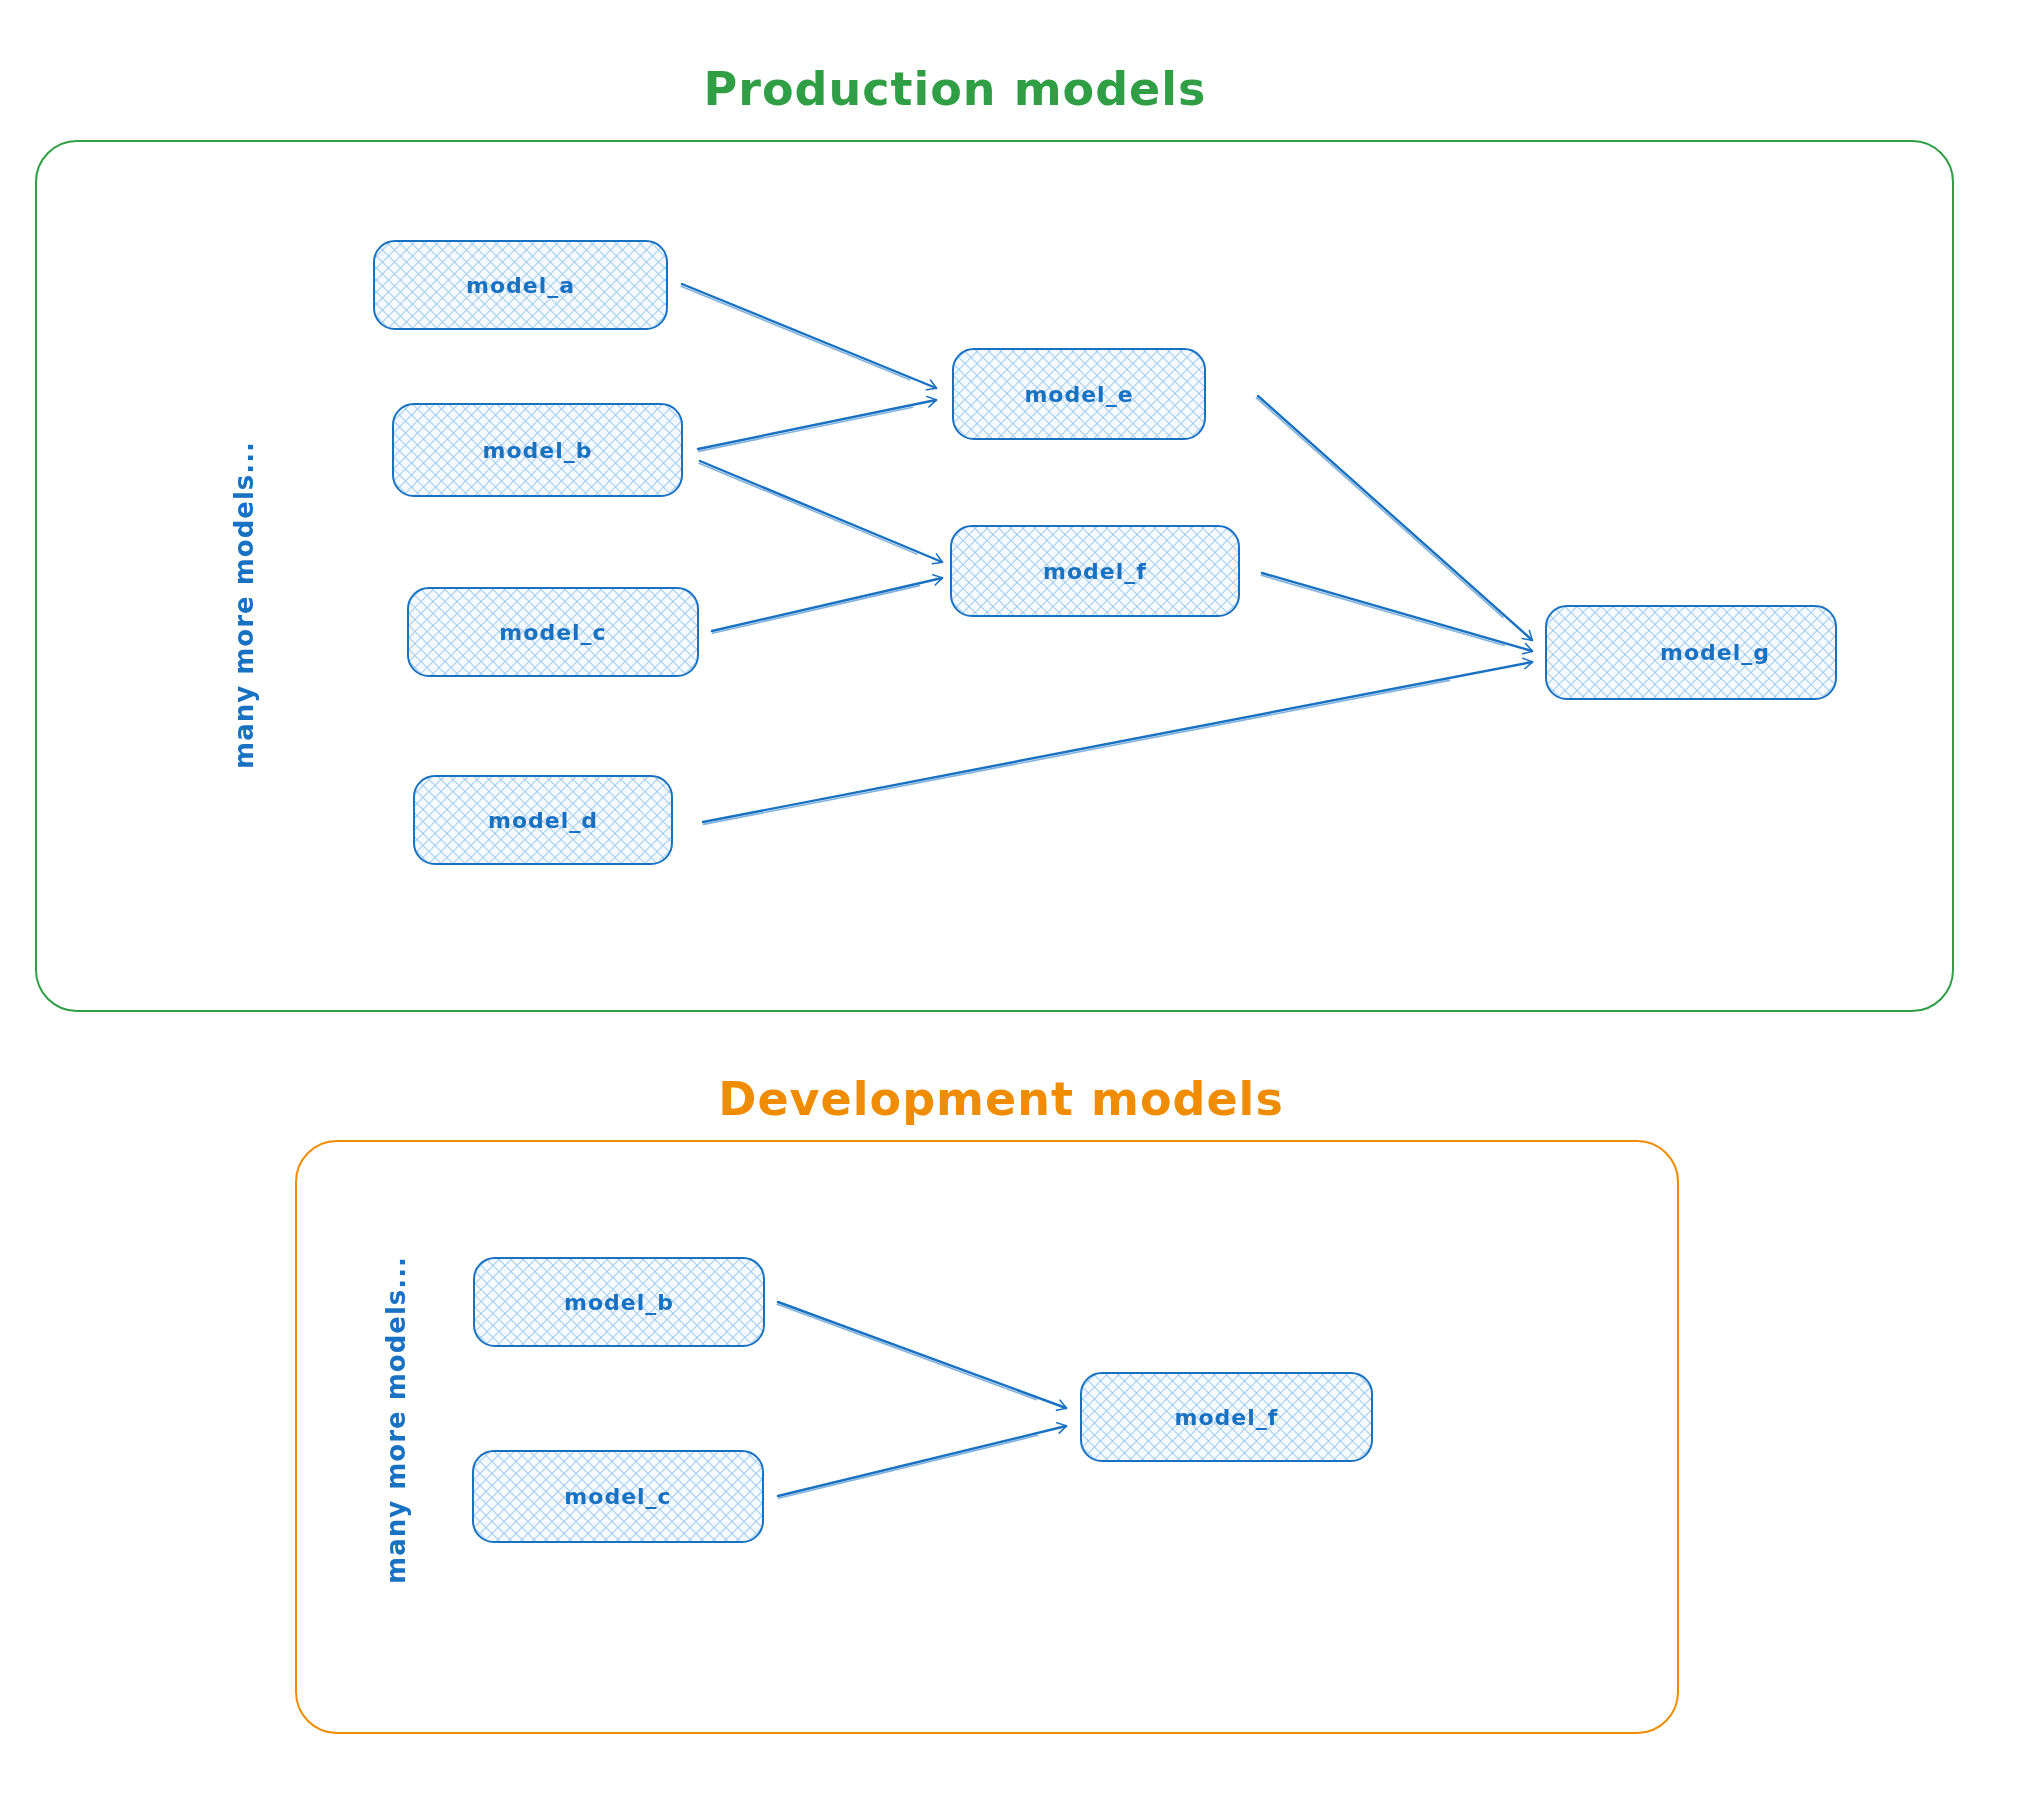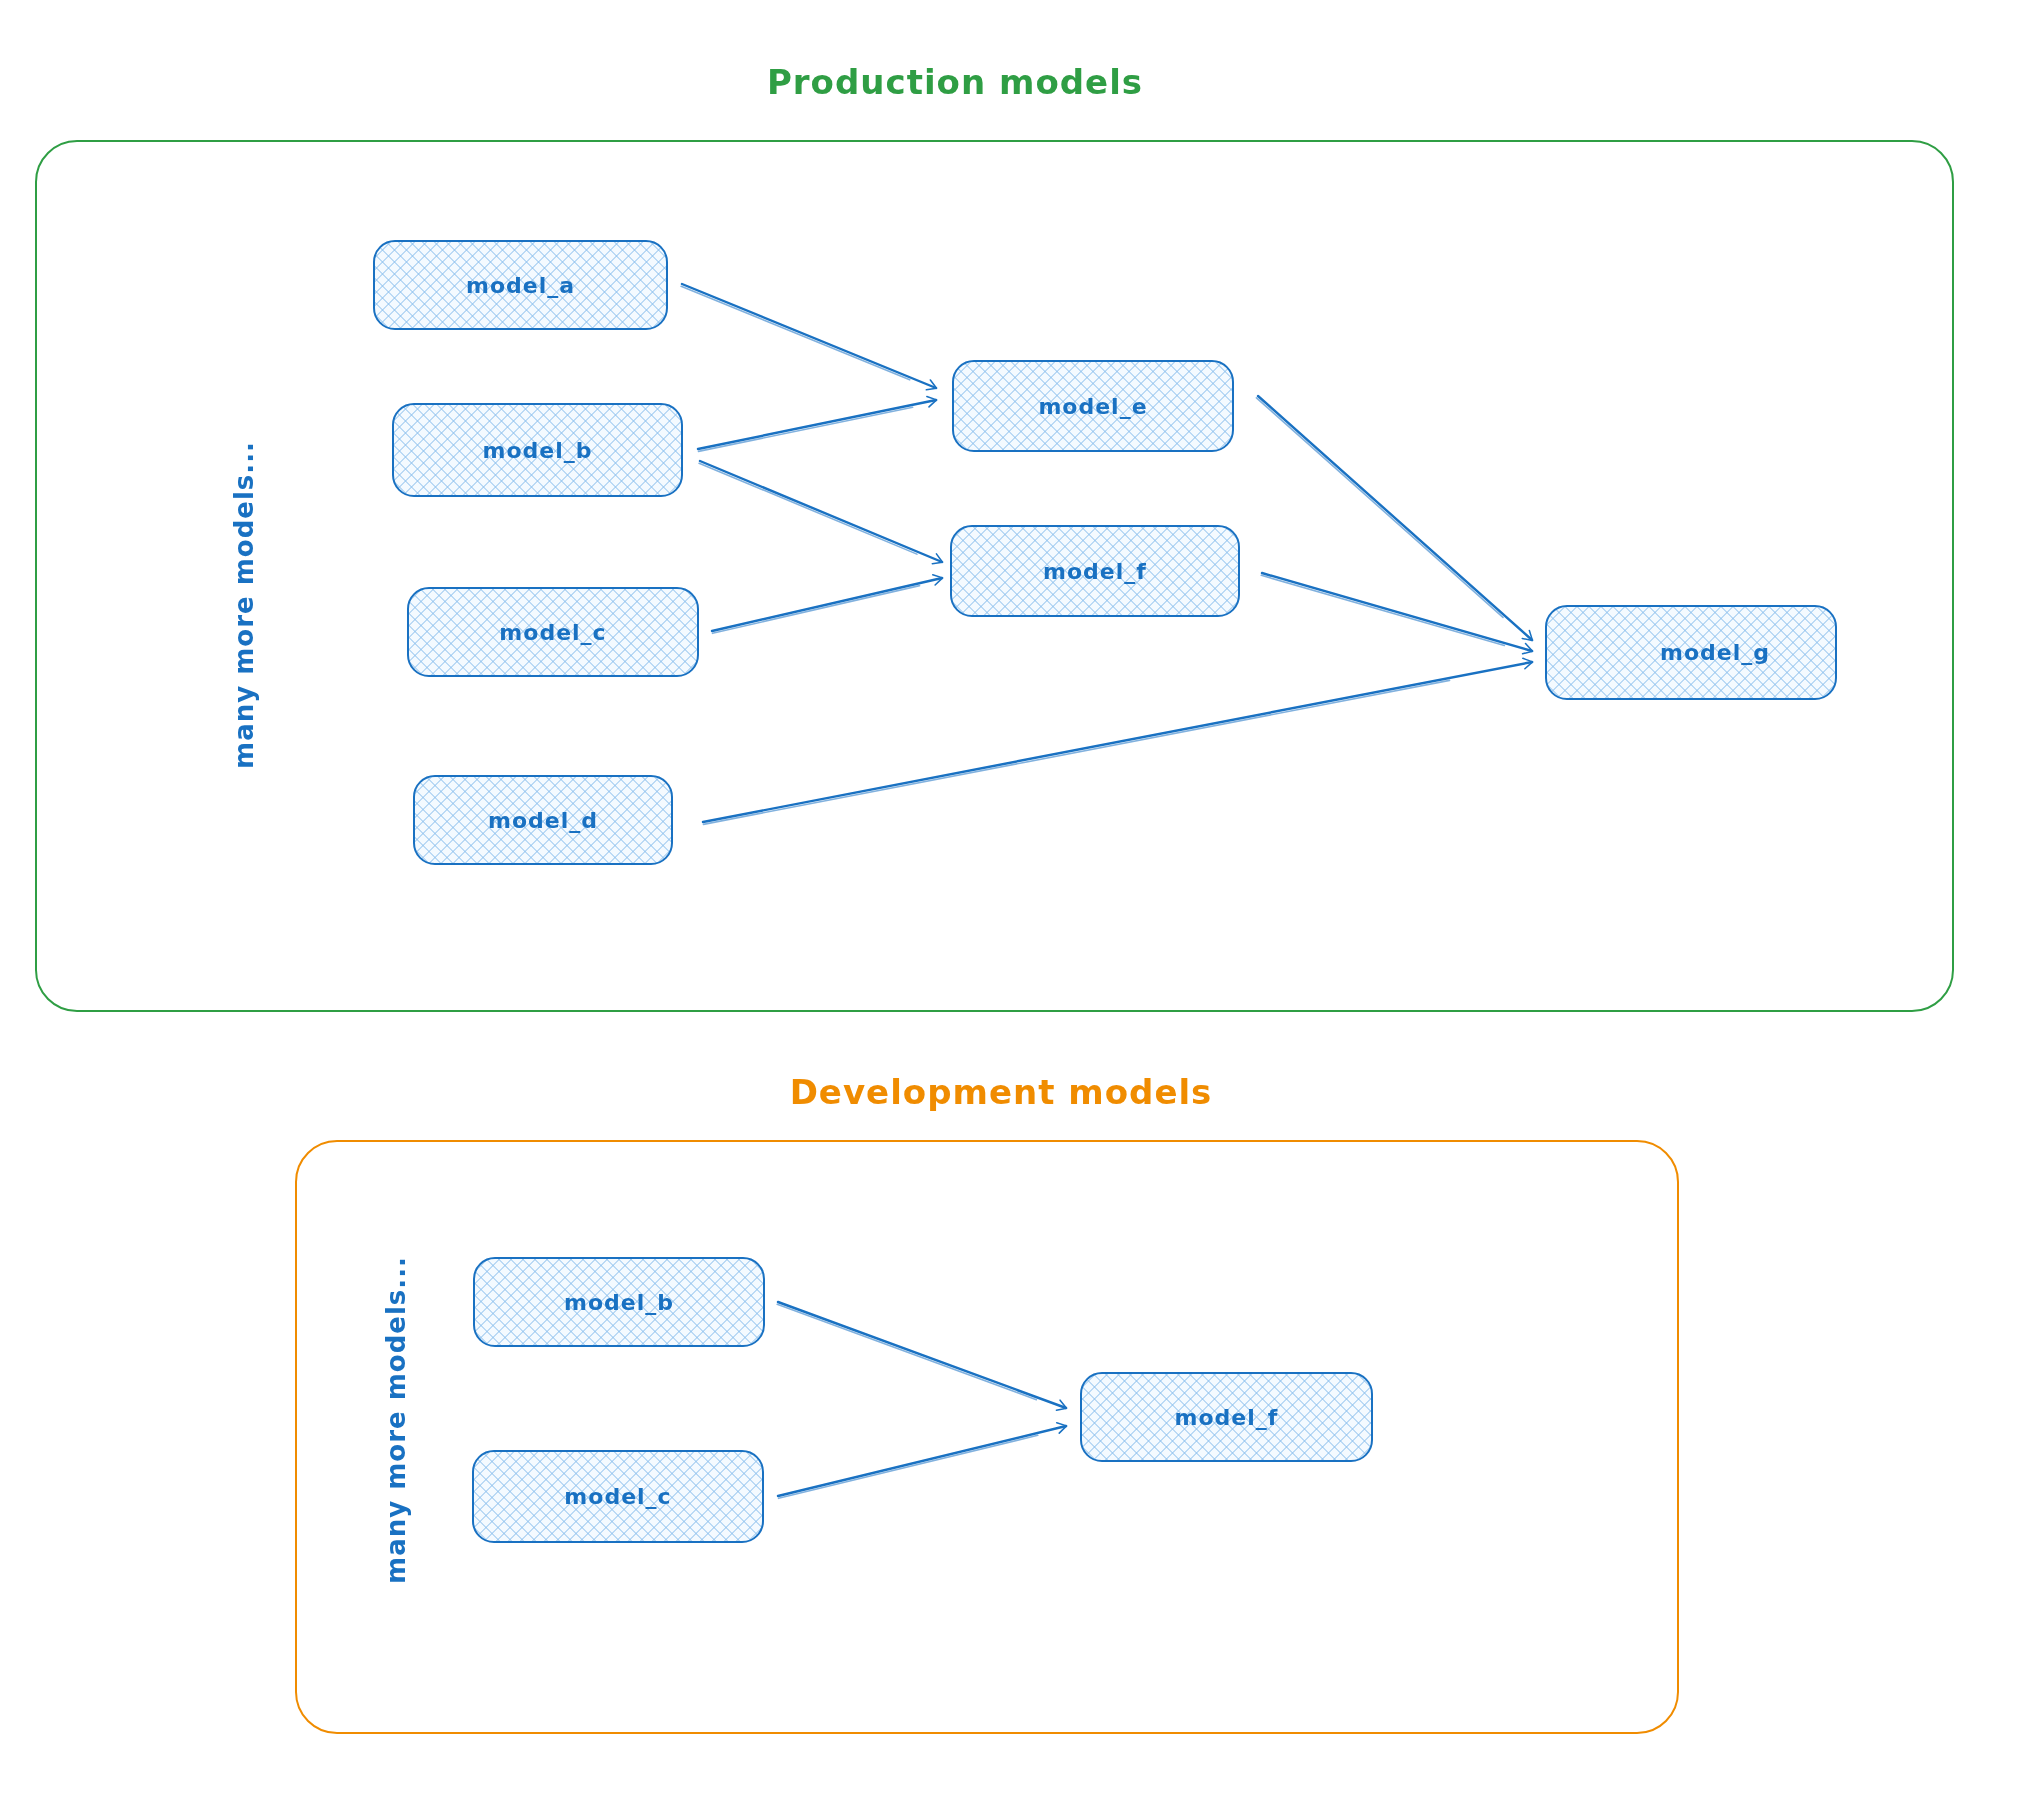--- a/index.html
+++ b/index.html
@@ -14,21 +14,21 @@
     position:absolute;
     border:2.5px solid;
     border-radius:42px;
     background:transparent;
   }
   .group-box.production{border-color:var(--green);}
   .group-box.development{border-color:var(--orange);}
   .group-title{
     position:absolute;
     transform:translateX(-50%);
-    font-size:34px;
+    font-size:46px;
     font-weight:600;
     letter-spacing:1px;
     white-space:nowrap;
   }
   .group-title.production{color:var(--green);}
   .group-title.development{color:var(--orange);}
   .side-label{
     position:absolute;
     width:280px;height:40px;
     transform:rotate(-90deg);
@@ -84,21 +84,21 @@
       </div>
       <div class="node" style="left: 392px; top: 403px; width: 291px; height: 94px;">
         <span>model_b</span>
       </div>
       <div class="node" style="left: 407px; top: 587px; width: 292px; height: 90px;">
         <span>model_c</span>
       </div>
       <div class="node" style="left: 402px; top: 775px; width: 260px; height: 90px; margin-left: 11px;">
         <span>model_d</span>
       </div>
-      <div class="node" style="left: 952px; top: 360px; width: 282px; height: 92px; text-align: center;">
+      <div class="node" style="left: 952px; top: 348px; width: 254px; height: 92px; text-align: center;">
         <span>model_e</span>
       </div>
       <div class="node" style="left: 950px; top: 525px; width: 290px; height: 92px;">
         <span>model_f</span>
       </div>
       <div class="node" style="left: 1545px; top: 605px; width: 292px; height: 95px; padding-left: 48px;">
         <span>model_g</span>
       </div>
     </div>
   <div>

